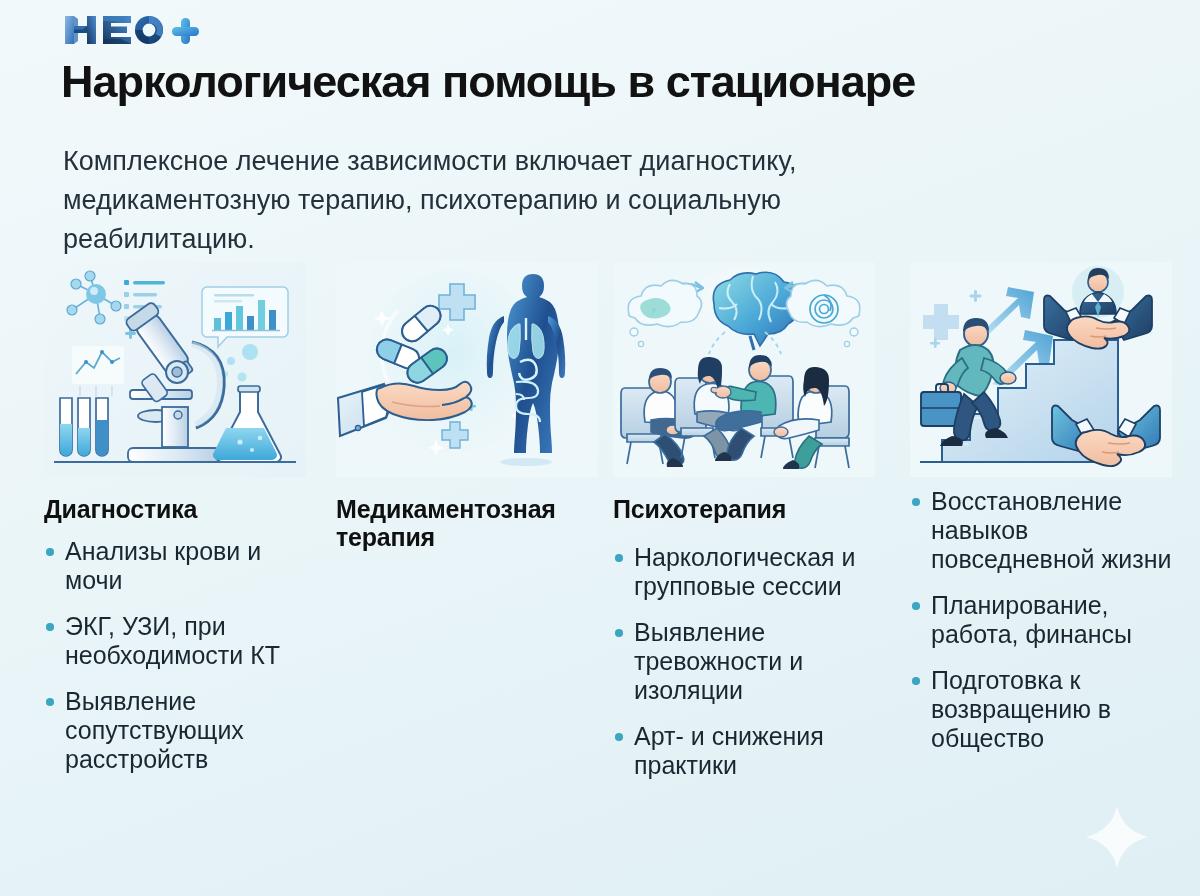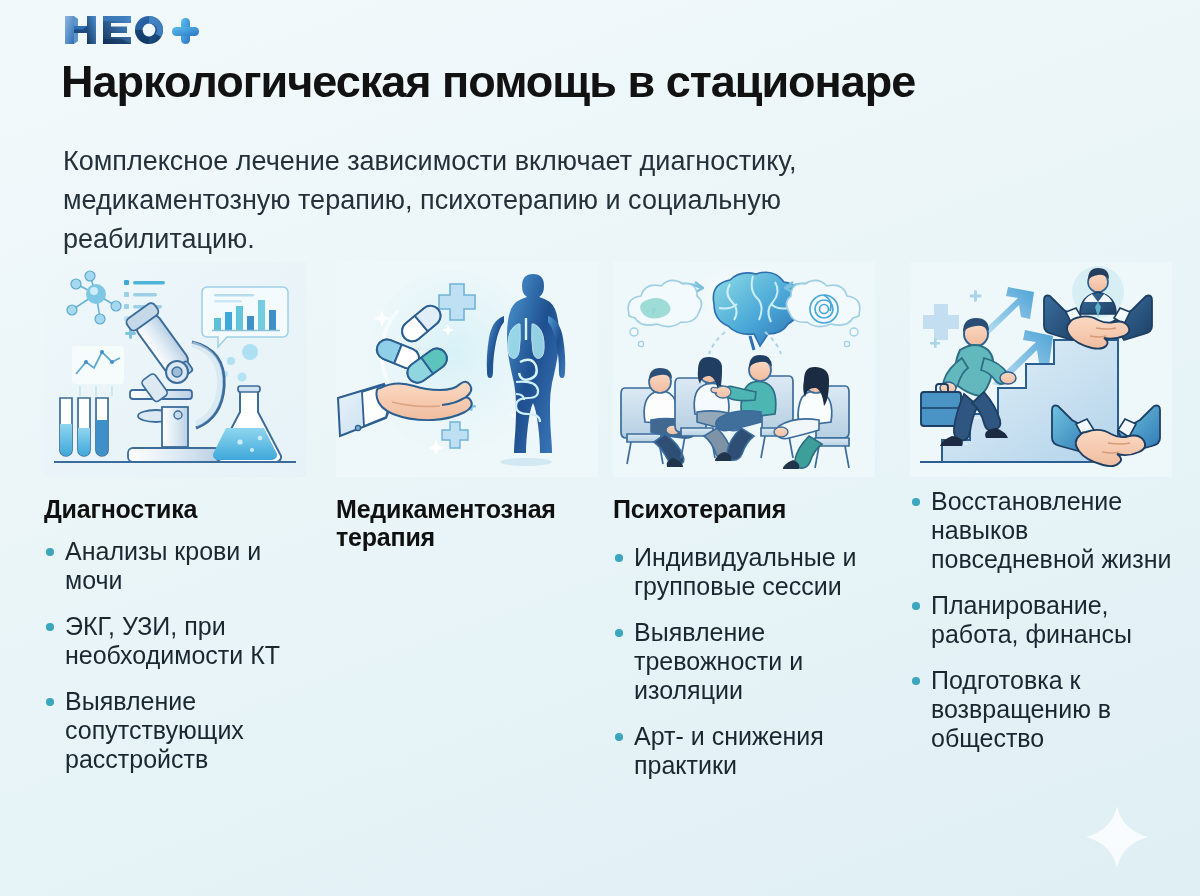--- a/index.html
+++ b/index.html
@@ -500,21 +500,21 @@
           <path d="M191 118 q0 -14 12 -13 q13 1 13 13 q0 20 -5 26 q-2 -16 -8 -18 q-9 -1 -11 9 q-3 -7 -1 -17 z" fill="#1b2c42"></path>
           <path d="M206 158 q-24 -4 -40 6 q-5 4 -2 9 q4 5 12 3 q17 -4 30 -8 z" fill="#f0f6fa" stroke="#3b6c9c" stroke-width="1.6"></path>
           <path d="M196 174 q-12 12 -14 24 q-2 7 5 8 q7 1 10 -6 q4 -12 12 -18 z" fill="#3d9e9a" stroke="#2c6e84" stroke-width="1.6"></path>
           <path d="M180 198 q-10 4 -10 9 h16 q2 -6 -6 -9 z" fill="#20344c"></path>
           <ellipse cx="168" cy="170" rx="7" ry="5" fill="url(#skinG)" stroke="#3b6c9c" stroke-width="1.4"></ellipse>
         </g>
       </svg>
     </div>
     <div class="col-heading">Психотерапия</div>
     <ul class="bullets">
-      <li>Индивидуальные и групповые сессии</li>
+      <li>Наркологическая и групповые сессии</li>
       <li>Выявление тревожности и изоляции</li>
       <li>Арт- и снижения практики</li>
     </ul>
   </div>
 
   <div class="col col-3">
     <div class="illus">
       <svg viewBox="0 0 262 215" xmlns="http://www.w3.org/2000/svg">
         <defs>
           <linearGradient id="arrG" x1="0" y1="1" x2="1" y2="0">

